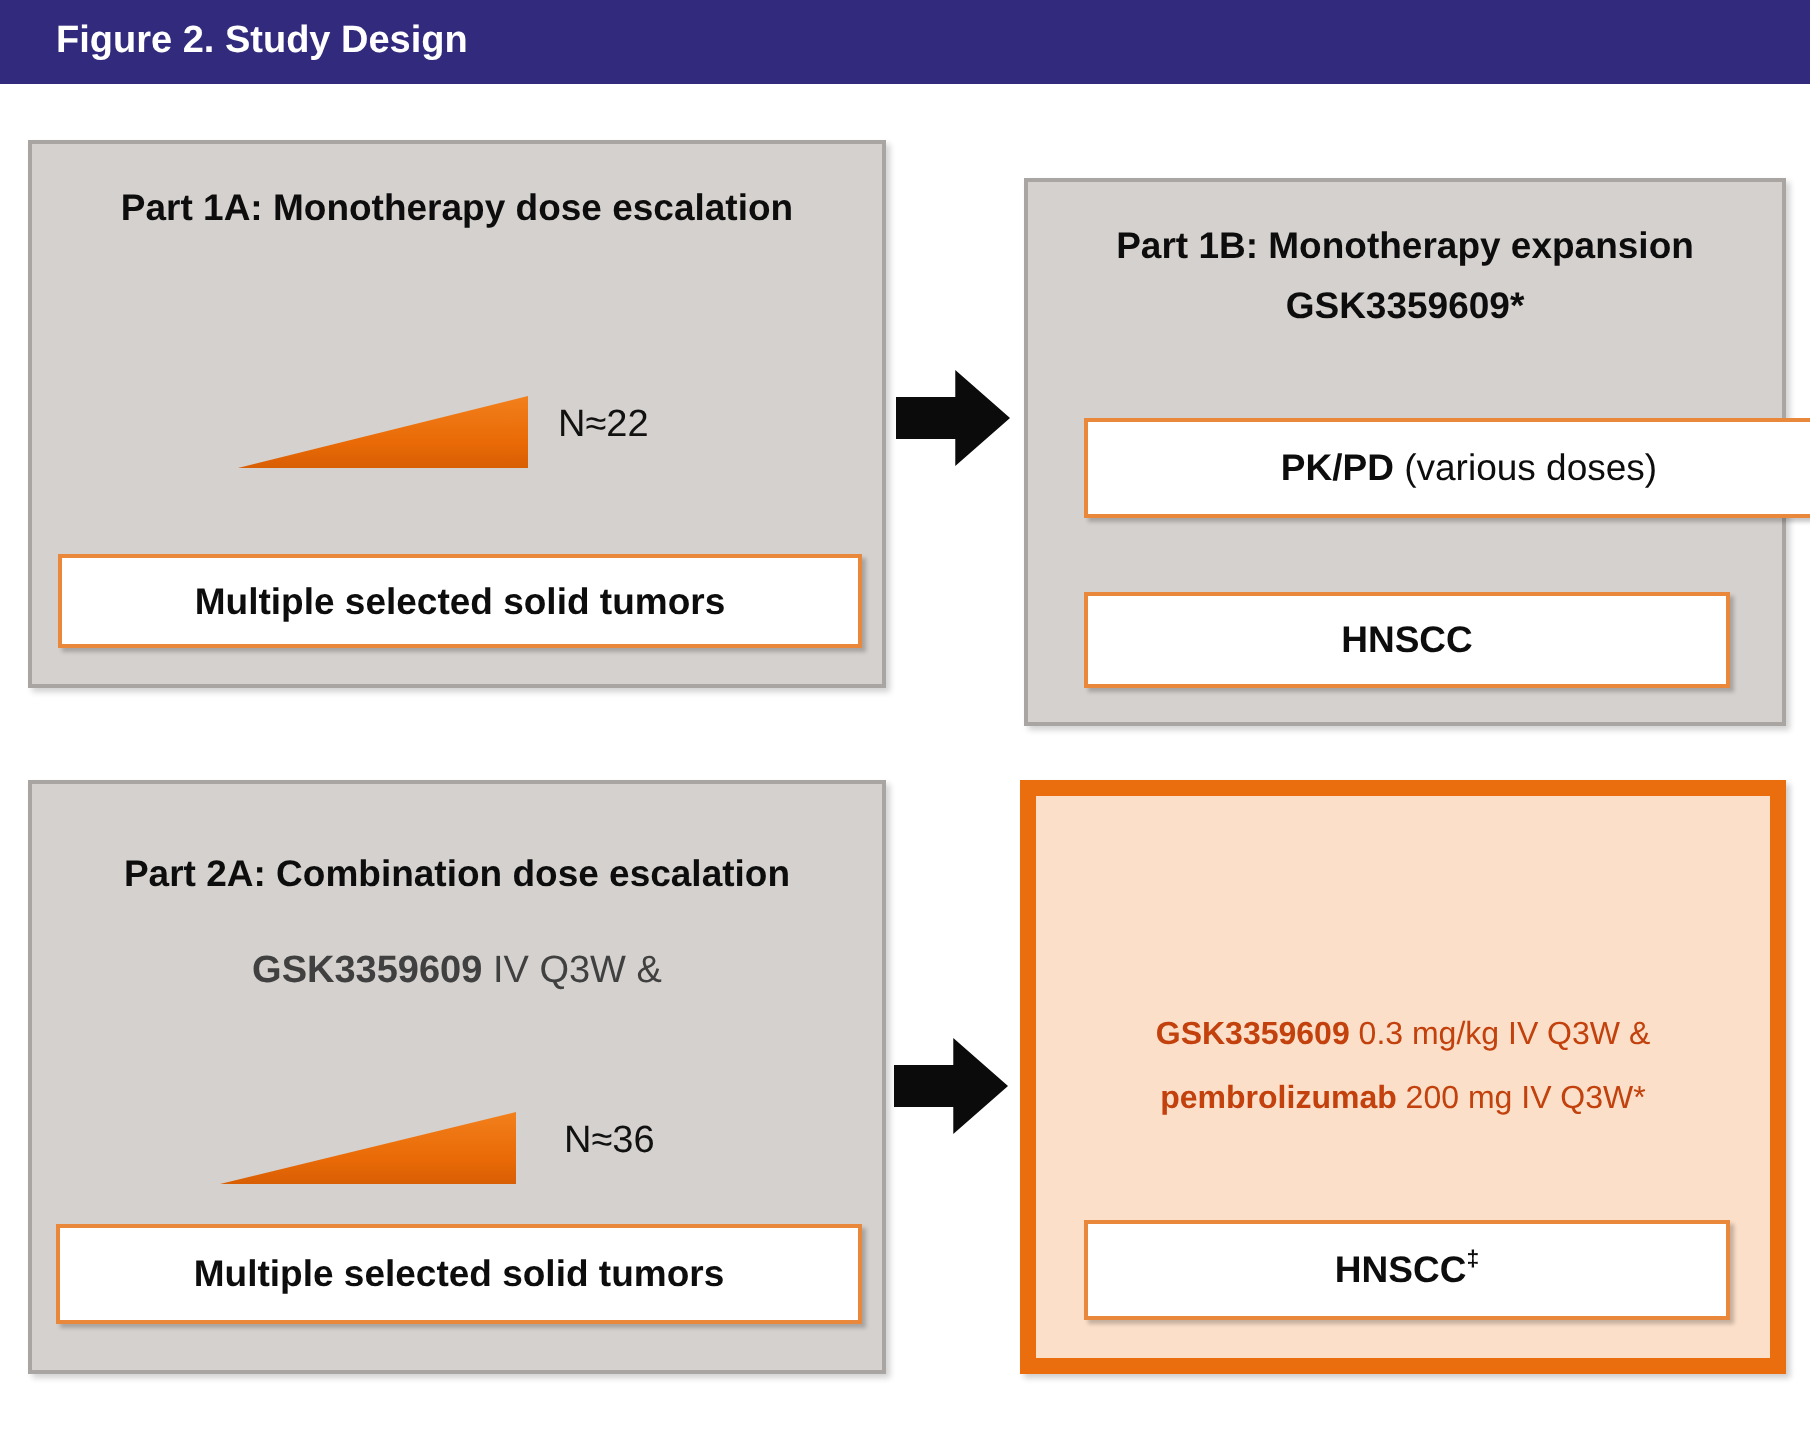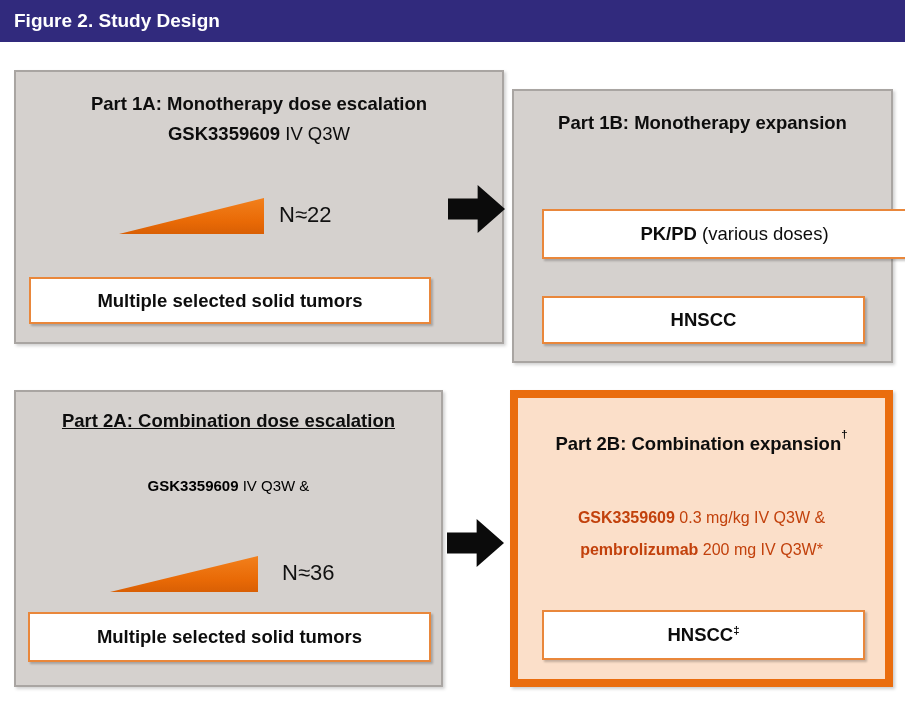--- a/index.html
+++ b/index.html
@@ -3,27 +3,27 @@
 <meta charset="utf-8">
 <style>
   html,body{margin:0;padding:0;}
   body{
     width:905px;height:715px;position:relative;background:#ffffff;
     font-family:"Liberation Sans", sans-serif;overflow:hidden;
   }
   .header{
     position:absolute;left:0;top:0;width:905px;height:42px;
     background:#312A7D;color:#ffffff;display:flex;align-items:center;
-    box-sizing:border-box;padding-left:14px;font-size:19px;font-weight:bold;
+    box-sizing:border-box;padding-left:28px;font-size:19px;font-weight:bold;
   }
   .gbox{
     position:absolute;background:#D5D1CE;border:2px solid #A9A5A2;
     box-sizing:border-box;box-shadow:2px 2px 3px rgba(0,0,0,0.18);
   }
-  #box1a{left:14px;top:70px;width:490px;height:274px;}
+  #box1a{left:14px;top:70px;width:429px;height:274px;}
   #box1b{left:512px;top:70px;width:381px;height:274px;margin-top:19px;}
   #box2a{left:14px;top:390px;width:429px;height:297px;}
   #box2b{
     left:510px;top:390px;width:383px;height:297px;
     background:#FBDFC9;border:8px solid #EA6D0E;
     box-shadow:2px 2px 3px rgba(0,0,0,0.2);
   }
   .btitle{
     position:absolute;left:0;right:0;text-align:center;font-weight:bold;
     font-size:18.5px;color:#0d0d0d;line-height:30px;
@@ -32,21 +32,21 @@
   .drugline{font-weight:normal;}
   .b{font-weight:bold;}
   .ramp{
     position:absolute;
     clip-path:polygon(0 100%,100% 0,100% 100%);
     background:linear-gradient(180deg,#F2801C 0%,#E96A06 65%,#D95F04 100%);
     filter:drop-shadow(1px 2px 1.5px rgba(60,60,60,0.5));
   }
   #ramp1{left:103px;top:126px;width:145px;height:36px;}
   #ramp2{left:94px;top:164px;width:148px;height:36px;}
-  .nlabel{position:absolute;font-size:22px;color:#111111;}
+  .nlabel{position:absolute;font-size:19px;color:#111111;}
   #n1{left:263px;top:130px;}
   #n2{left:266px;top:168px;}
   .pill{
     position:absolute;background:#ffffff;border:2px solid #E9873B;
     box-sizing:border-box;display:flex;align-items:center;justify-content:center;
     font-size:18.5px;color:#0d0d0d;box-shadow:2px 2px 2px rgba(0,0,0,0.22);
     white-space:pre;
   }
   #pill1a{left:13px;top:205px;width:402px;height:47px;font-weight:bold;}
   #pill1b1{left:28px;top:118px;width:385px;height:50px;}
@@ -54,70 +54,69 @@
   #pill2a{left:12px;top:220px;width:403px;height:50px;font-weight:bold;}
   #pill2b{left:24px;top:212px;width:323px;height:50px;font-weight:bold;}
   .arrow{
     position:absolute;background:#0b0b0b;
     clip-path:polygon(0 28%,52% 28%,52% 0,100% 50%,52% 100%,52% 72%,0 72%);
     filter:drop-shadow(1.5px 1.5px 1px rgba(0,0,0,0.35));
   }
   #arrow1{left:448px;top:185px;width:57px;height:48px;}
   #arrow2{left:447px;top:519px;width:57px;height:48px;}
   sup.mark{font-size:0.62em;position:relative;top:-0.45em;font-weight:bold;}
-  .t2a{top:14px;text-decoration:underline;}
+  .t2a{top:30px;}
   .lines2a{position:absolute;left:0;right:0;top:78px;text-align:center;
-    font-size:15px;line-height:31px;color:#000000;}
+    font-size:19px;line-height:31px;color:#404040;}
   .t2b{top:26px;}
   .lines2b{position:absolute;left:0;right:0;top:104px;text-align:center;
     font-size:16px;line-height:32px;color:#c2410c;}
 </style>
 </head>
 <body>
 
 <div class="header">
   <span>Figure 2. Study Design</span>
 </div>
 
 <div class="gbox" id="box1a">
   <div class="btitle toptitle">
     <div>Part 1A: Monotherapy dose escalation</div>
-    <div class="drugline"><span class="b">GSK3359609</span><span> IV Q3W</span></div>
   </div>
   <div class="ramp" id="ramp1"></div>
   <div class="nlabel" id="n1">N≈22</div>
   <div class="pill" id="pill1a">
     <span>Multiple selected solid tumors</span>
   </div>
 </div>
 
 <div class="arrow" id="arrow1"></div>
 
 <div class="gbox" id="box1b">
   <div class="btitle toptitle">
     <div>Part 1B: Monotherapy expansion</div>
+    <div>GSK3359609*</div>
   </div>
   <div class="pill" id="pill1b1"><span class="b">PK/PD</span><span> (various doses)</span></div>
   <div class="pill" id="pill1b2"><span class="b">HNSCC</span></div>
 </div>
 
 <div class="gbox" id="box2a">
   <div class="btitle t2a">Part 2A: Combination dose escalation</div>
   <div class="lines2a">
     <div><span class="b">GSK3359609</span><span> IV Q3W &amp;</span></div>
   </div>
   <div class="ramp" id="ramp2"></div>
   <div class="nlabel" id="n2">N≈36</div>
   <div class="pill" id="pill2a">
     <span>Multiple selected solid tumors</span>
   </div>
 </div>
 
 <div class="arrow" id="arrow2"></div>
 
 <div class="gbox" id="box2b">
-  <div class="btitle t2b"><span>Part 2B: Combination expansion</span><sup class="mark">†</sup></div>
   <div class="lines2b">
     <div><span class="b">GSK3359609</span><span> 0.3 mg/kg IV Q3W &amp;</span></div>
     <div><span class="b">pembrolizumab</span><span> 200 mg IV Q3W*</span></div>
   </div>
   <div class="pill" id="pill2b"><span>HNSCC</span><sup class="mark">‡</sup></div>
 </div>
 
 </body></html>

